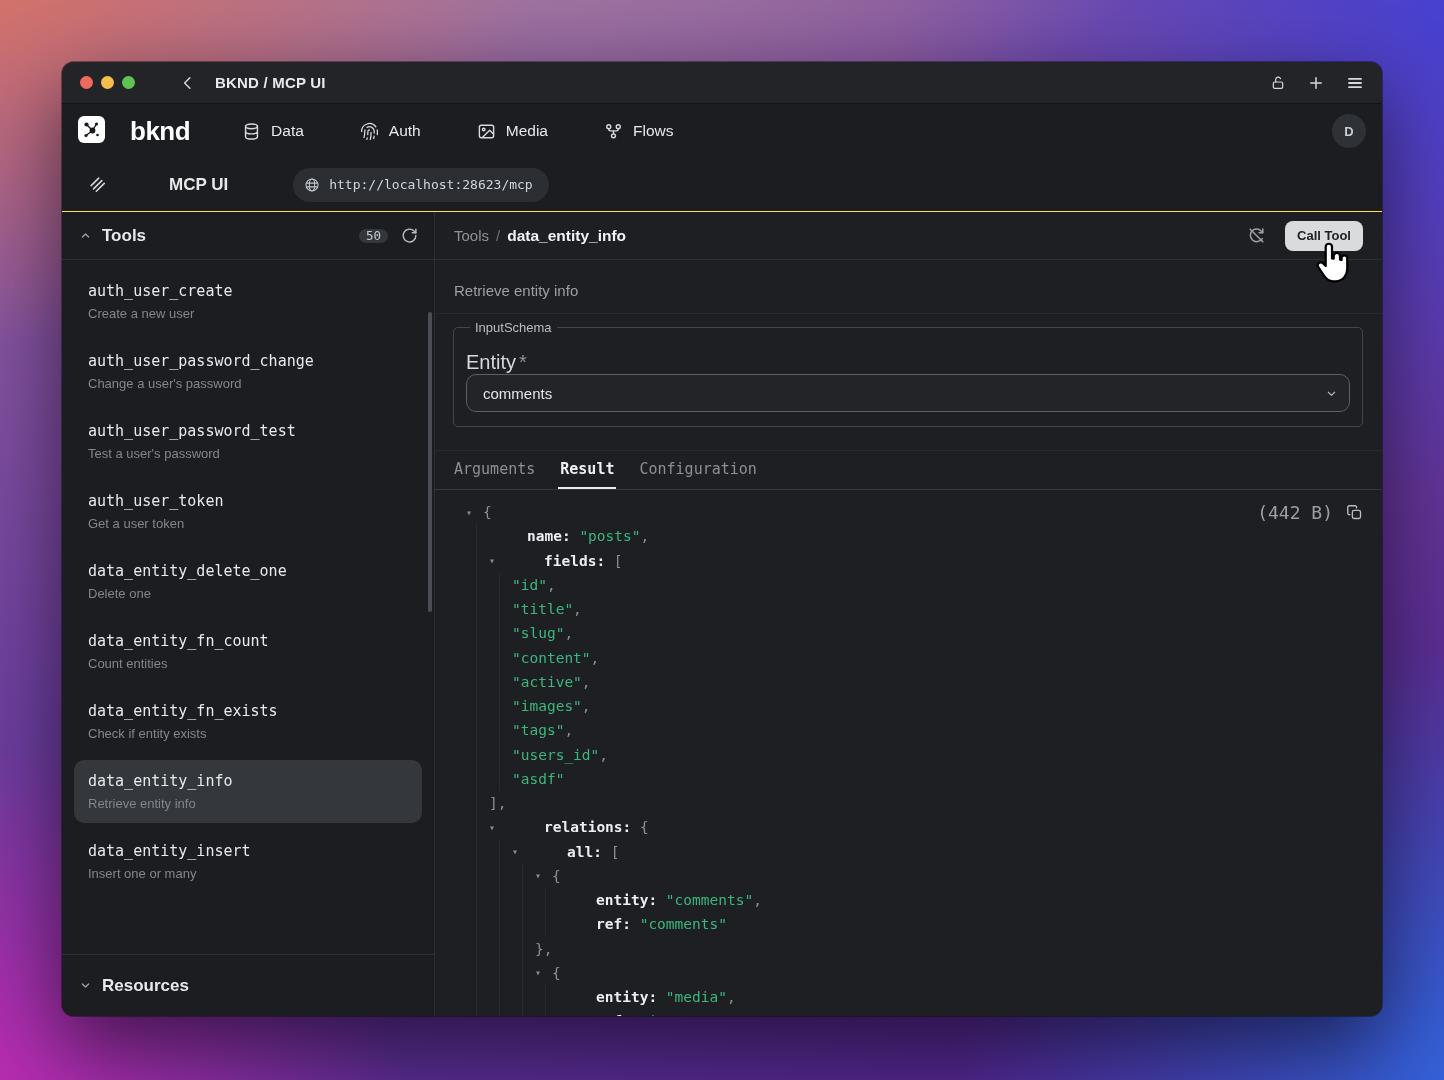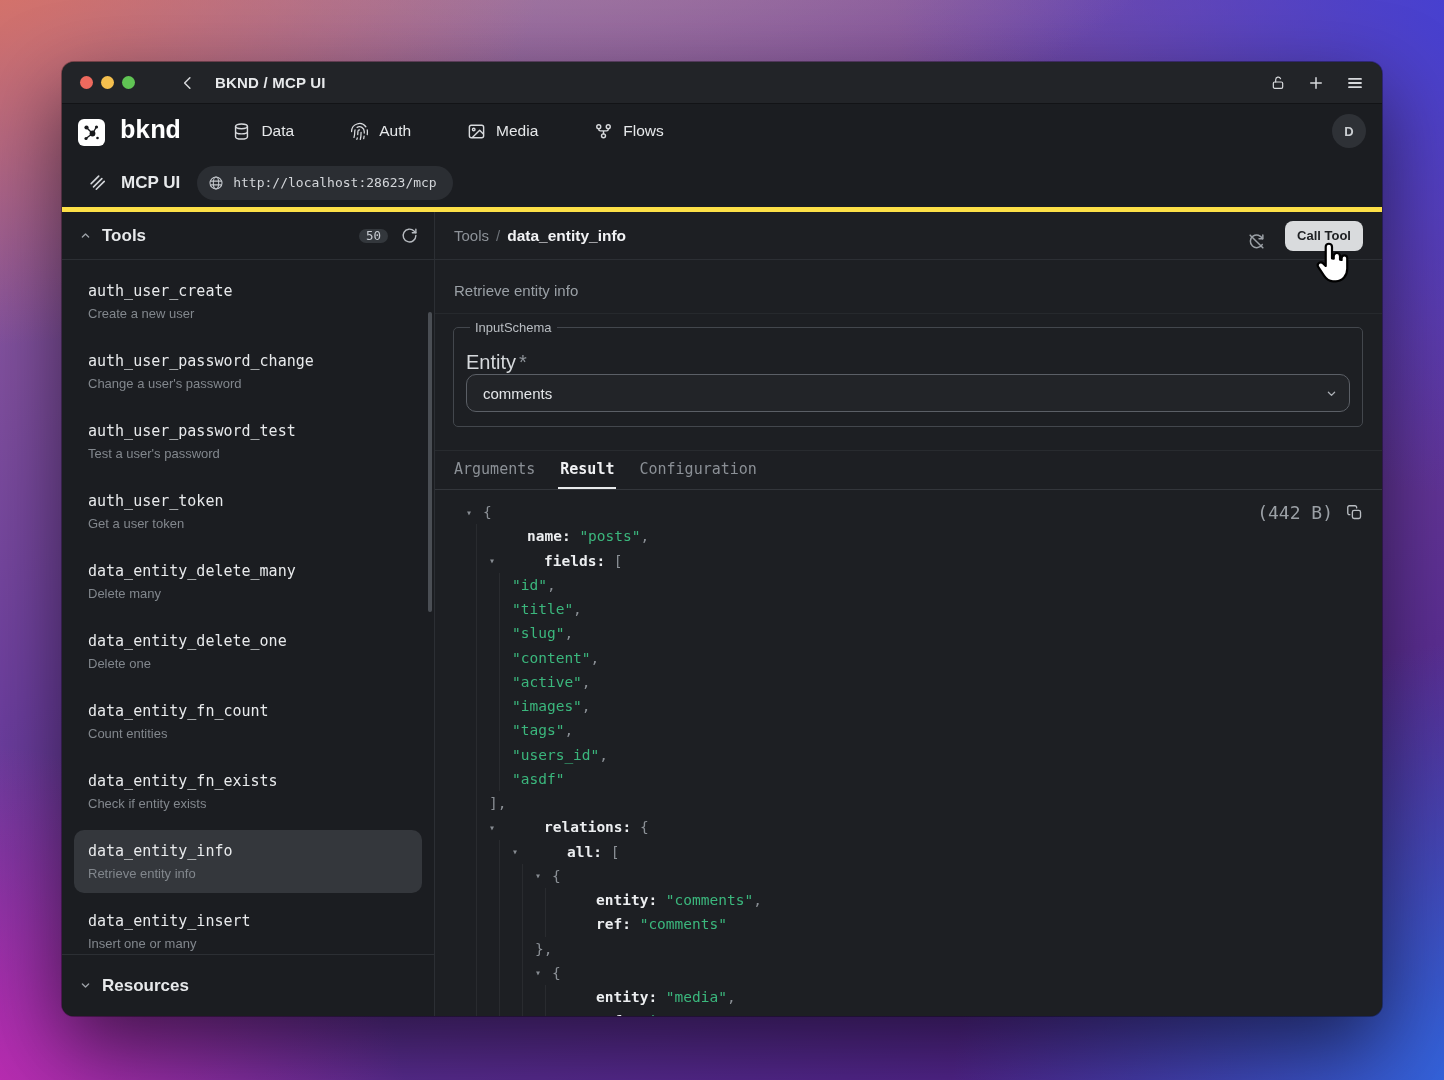--- a/index.html
+++ b/index.html
@@ -32,32 +32,32 @@
   .traffic{ display:flex; gap:8px; }
   .light{ width:13px; height:13px; border-radius:50%; }
   .l-red{ background:#ee6a5e; } .l-yellow{ background:#f4bf4e; } .l-green{ background:#60c454; }
   .tb-back{ margin-left:44px; color:#d7d9dc; }
   .tb-title{ margin-left:18px; font-size:15px; font-weight:700; letter-spacing:.2px; }
   .tb-right{ margin-left:auto; display:flex; align-items:center; gap:21px; color:#d7d9dc; }
 
   
   .navbar{ position:absolute; top:42px; left:0; right:0; height:54px;
     background:#1b1d21; display:flex; align-items:center; padding:0 16px; }
-  .brand{ display:flex; align-items:flex-end; gap:15px;font-family:Liberation Mono, monospace; }
+  .brand{ display:flex; align-items:flex-start; gap:25px; }
   .brand-mark{ width:27px; height:27px; }
   .brand-name{ font-size:26px; font-weight:800; letter-spacing:-.5px; color:#fff; }
   .nav-items{ display:flex; align-items:center; gap:56px; margin-left:52px; }
   .nav-item{ display:flex; align-items:center; gap:10px; color:#e6e8ea; font-size:15.5px; cursor:pointer; }
   .nav-item .ic{ color:#d8dadd; }
   .avatar{ margin-left:auto; width:34px; height:34px; border-radius:50%; background:#2e3136;
     display:flex; align-items:center; justify-content:center; font-size:13px; font-weight:700; color:#c9cdd1; }
 
   
   .subheader{ position:absolute; top:96px; left:0; right:0; height:54px;
-    background:#1b1d21; border-bottom:5px solid #fde047; display:flex; align-items:center; padding:0 26px; }
+    background:#1b1d21; border-bottom:1px solid #fde047; display:flex; align-items:center; padding:0 26px;gap:48px; }
   .sub-icon{ color:#cfd2d6; }
   .sub-title{ margin-left:14px; font-size:17px; font-weight:700; }
   .url-pill{ margin-left:17px; height:34px; background:#2b2e33; border-radius:17px;
     display:flex; align-items:center; gap:9px; padding:0 16px 0 11px; color:#c3c7cc; }
   .url-text{ font-size:13px; color:#d3d6da; }
 
   
   .content{ position:absolute; top:150px; left:0; right:0; bottom:0; display:flex; }
   .sidebar{ width:373px; border-right:1px solid #2c2f34; position:relative; background:#1b1d21; }
   .side-header{ height:48px; border-bottom:1px solid #2c2f34; display:flex; align-items:center; padding:0 16px; }
@@ -76,21 +76,21 @@
   .side-footer .caret{ color:#9ba0a6; }
   .foot-title{ margin-left:9px; font-size:17px; font-weight:700; }
   .side-scroll{ position:absolute; right:2px; top:100px; width:4px; height:300px; border-radius:2px; background:#4a4e54; }
 
   
   .main{ flex:1; position:relative; background:#1d1f23; }
   .main-header{ height:48px; border-bottom:1px solid #2c2f34; display:flex; align-items:center; padding:0 19px; }
   .crumb-section{ color:#8d9298; font-size:15px; cursor:pointer; }
   .crumb-sep{ color:#6d7278; font-size:15px; margin:0 7px; }
   .crumb-current{ color:#f2f3f5; font-size:15.5px; font-weight:700; }
-  .mh-right{ margin-left:auto; display:flex; align-items:flex-end; gap:19px; }
+  .mh-right{ margin-left:auto; display:flex; align-items:center; gap:19px; }
   .refresh-off{ color:#9ba0a6; cursor:pointer; }
   .call-tool{ height:30px; padding:0 12px; border:none; border-radius:8px; background:#d9dbdd; color:#1d1f22;
     font-family:"Liberation Sans", sans-serif; font-size:13px; font-weight:700; cursor:pointer; }
 
   .main-body{ position:absolute; top:48px; left:0; right:0; bottom:0; overflow:hidden; }
   .desc{ position:absolute; top:22px; left:19px; font-size:15px; color:#9aa0a6; }
   .body-divider{ position:absolute; top:53px; left:0; right:0; height:1px; background:#26292d; }
 
   fieldset.schema{ position:absolute; top:60px; left:18px; right:19px;
     border:1px solid #43474d; border-radius:5px; padding:2px 12px 14px 12px; }
@@ -274,24 +274,20 @@
             <div class="tool-name">auth_user_password_change</div>
             <div class="tool-desc">Change a user's password</div>
           </div>
           <div class="tool-item">
             <div class="tool-name">auth_user_password_test</div>
             <div class="tool-desc">Test a user's password</div>
           </div>
           <div class="tool-item">
             <div class="tool-name">auth_user_token</div>
             <div class="tool-desc">Get a user token</div>
-          </div>
-          <div class="tool-item">
-            <div class="tool-name">data_entity_delete_many</div>
-            <div class="tool-desc">Delete many</div>
           </div>
           <div class="tool-item">
             <div class="tool-name">data_entity_delete_one</div>
             <div class="tool-desc">Delete one</div>
           </div>
           <div class="tool-item">
             <div class="tool-name">data_entity_fn_count</div>
             <div class="tool-desc">Count entities</div>
           </div>
           <div class="tool-item">

